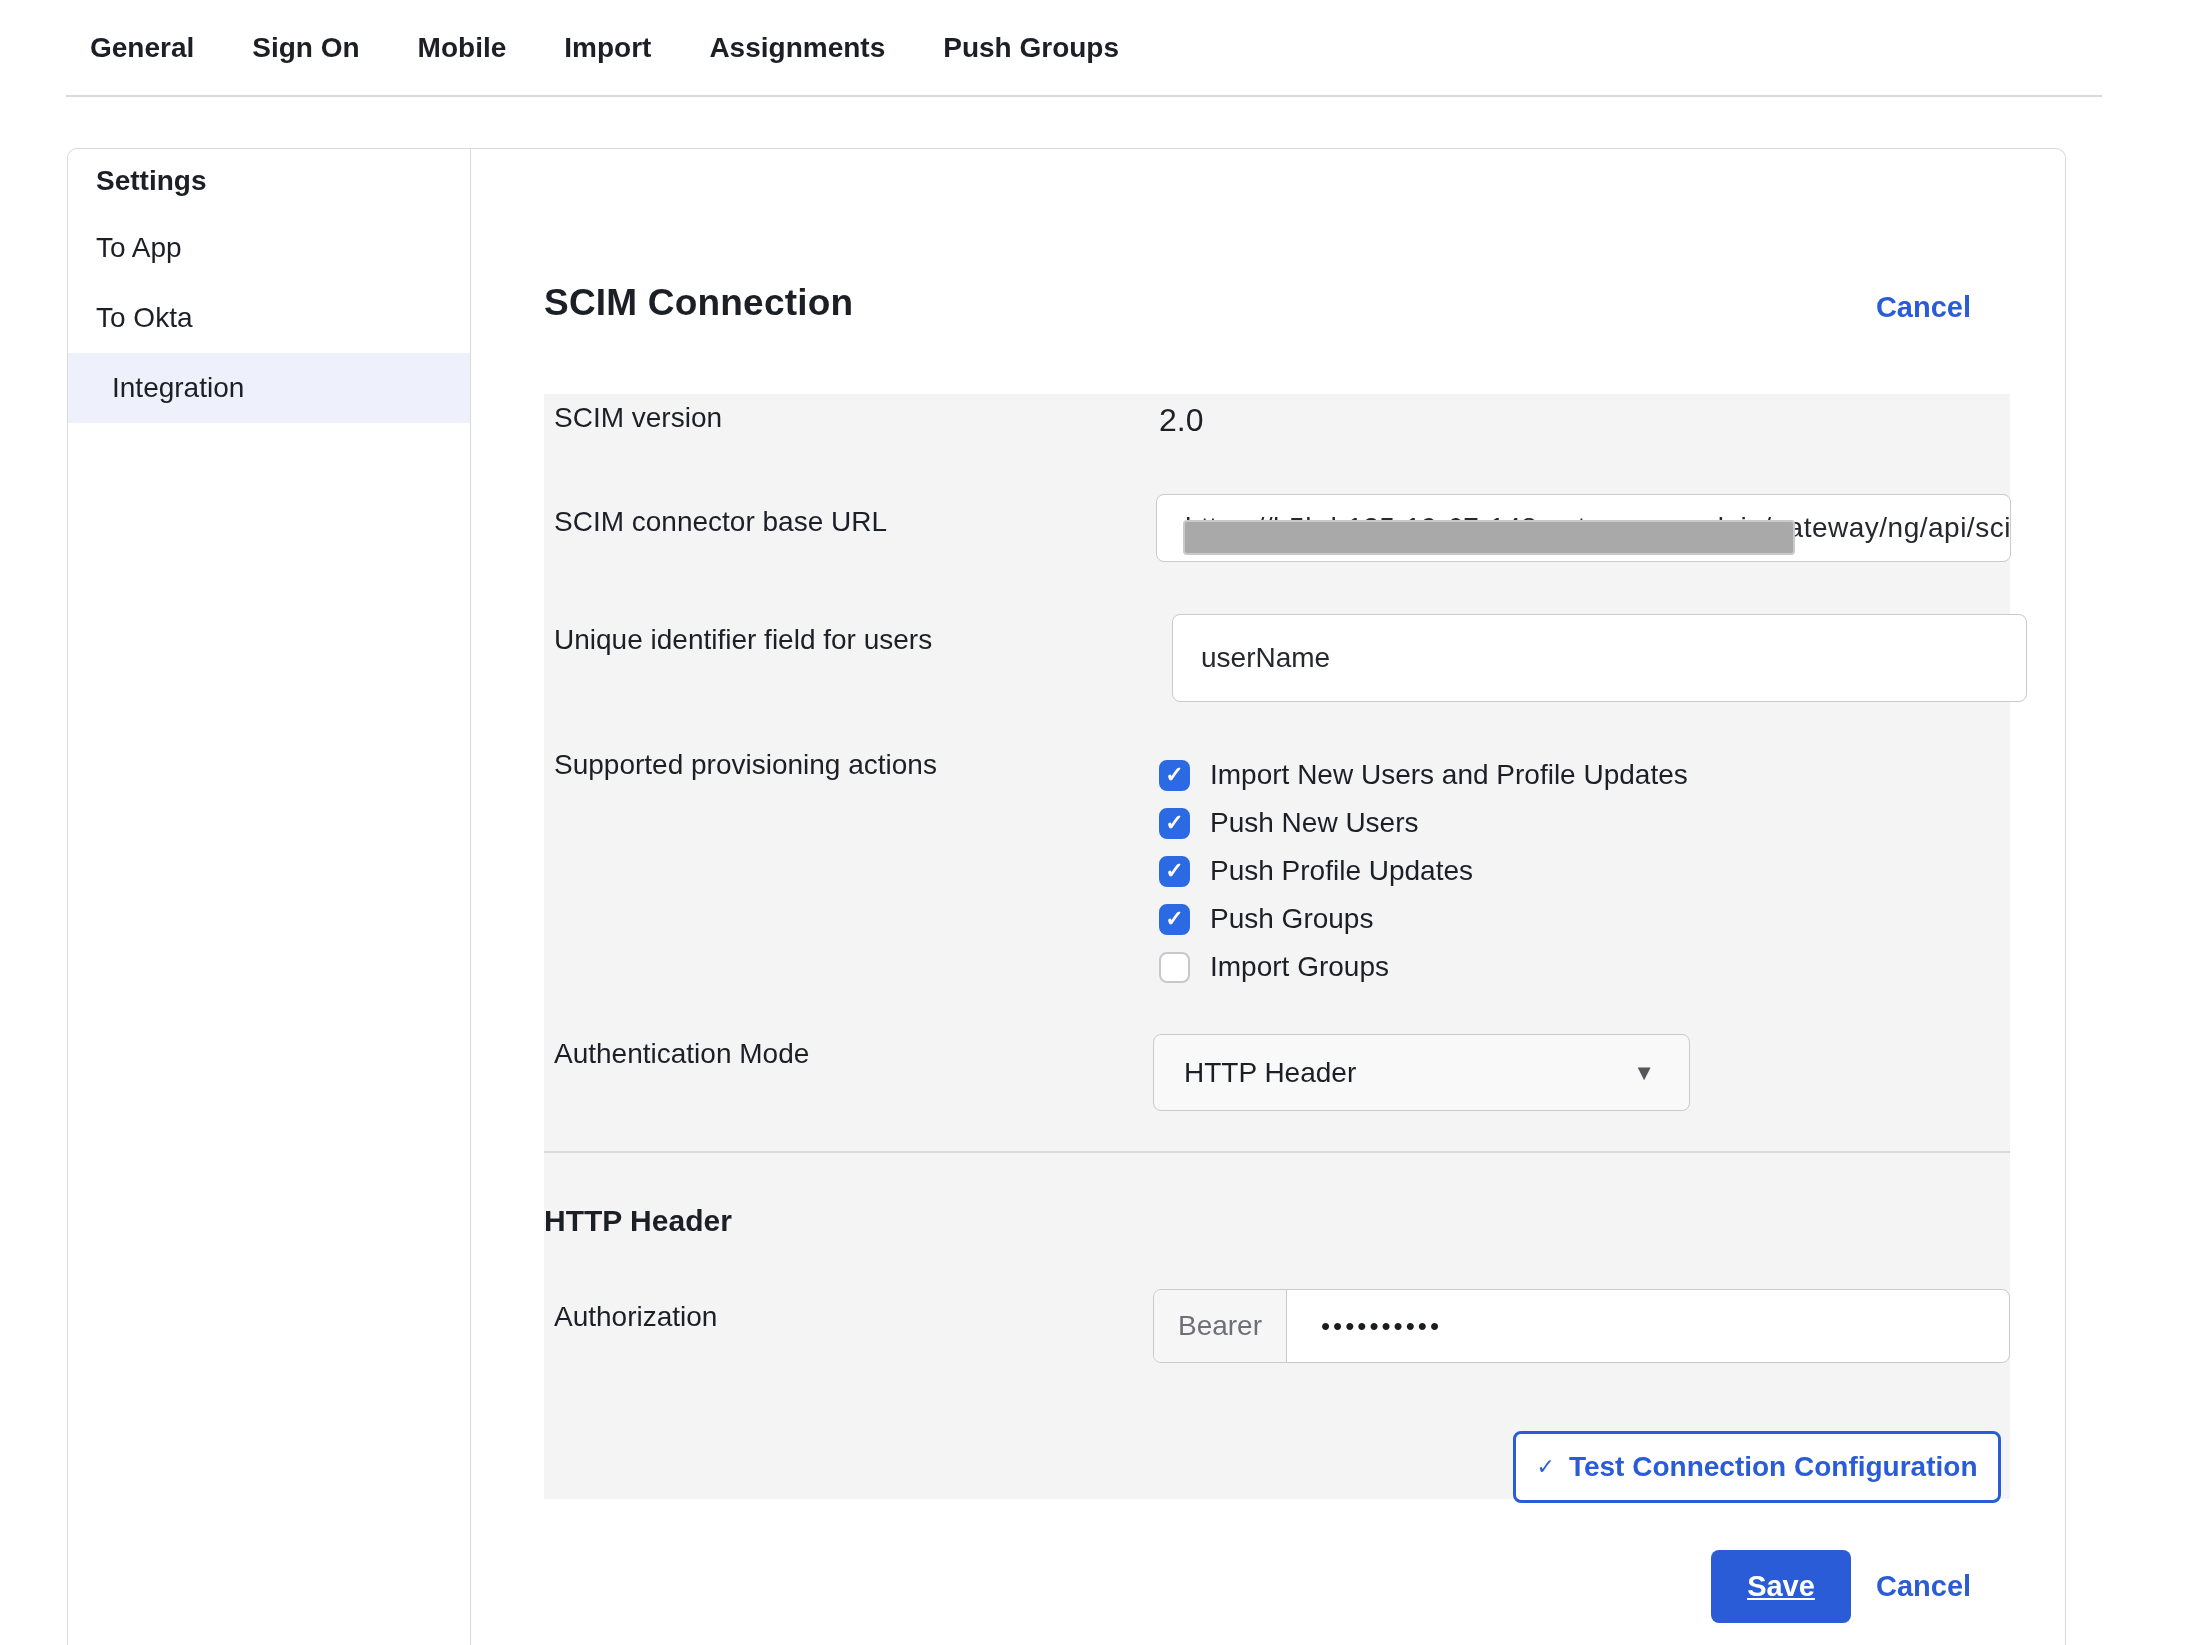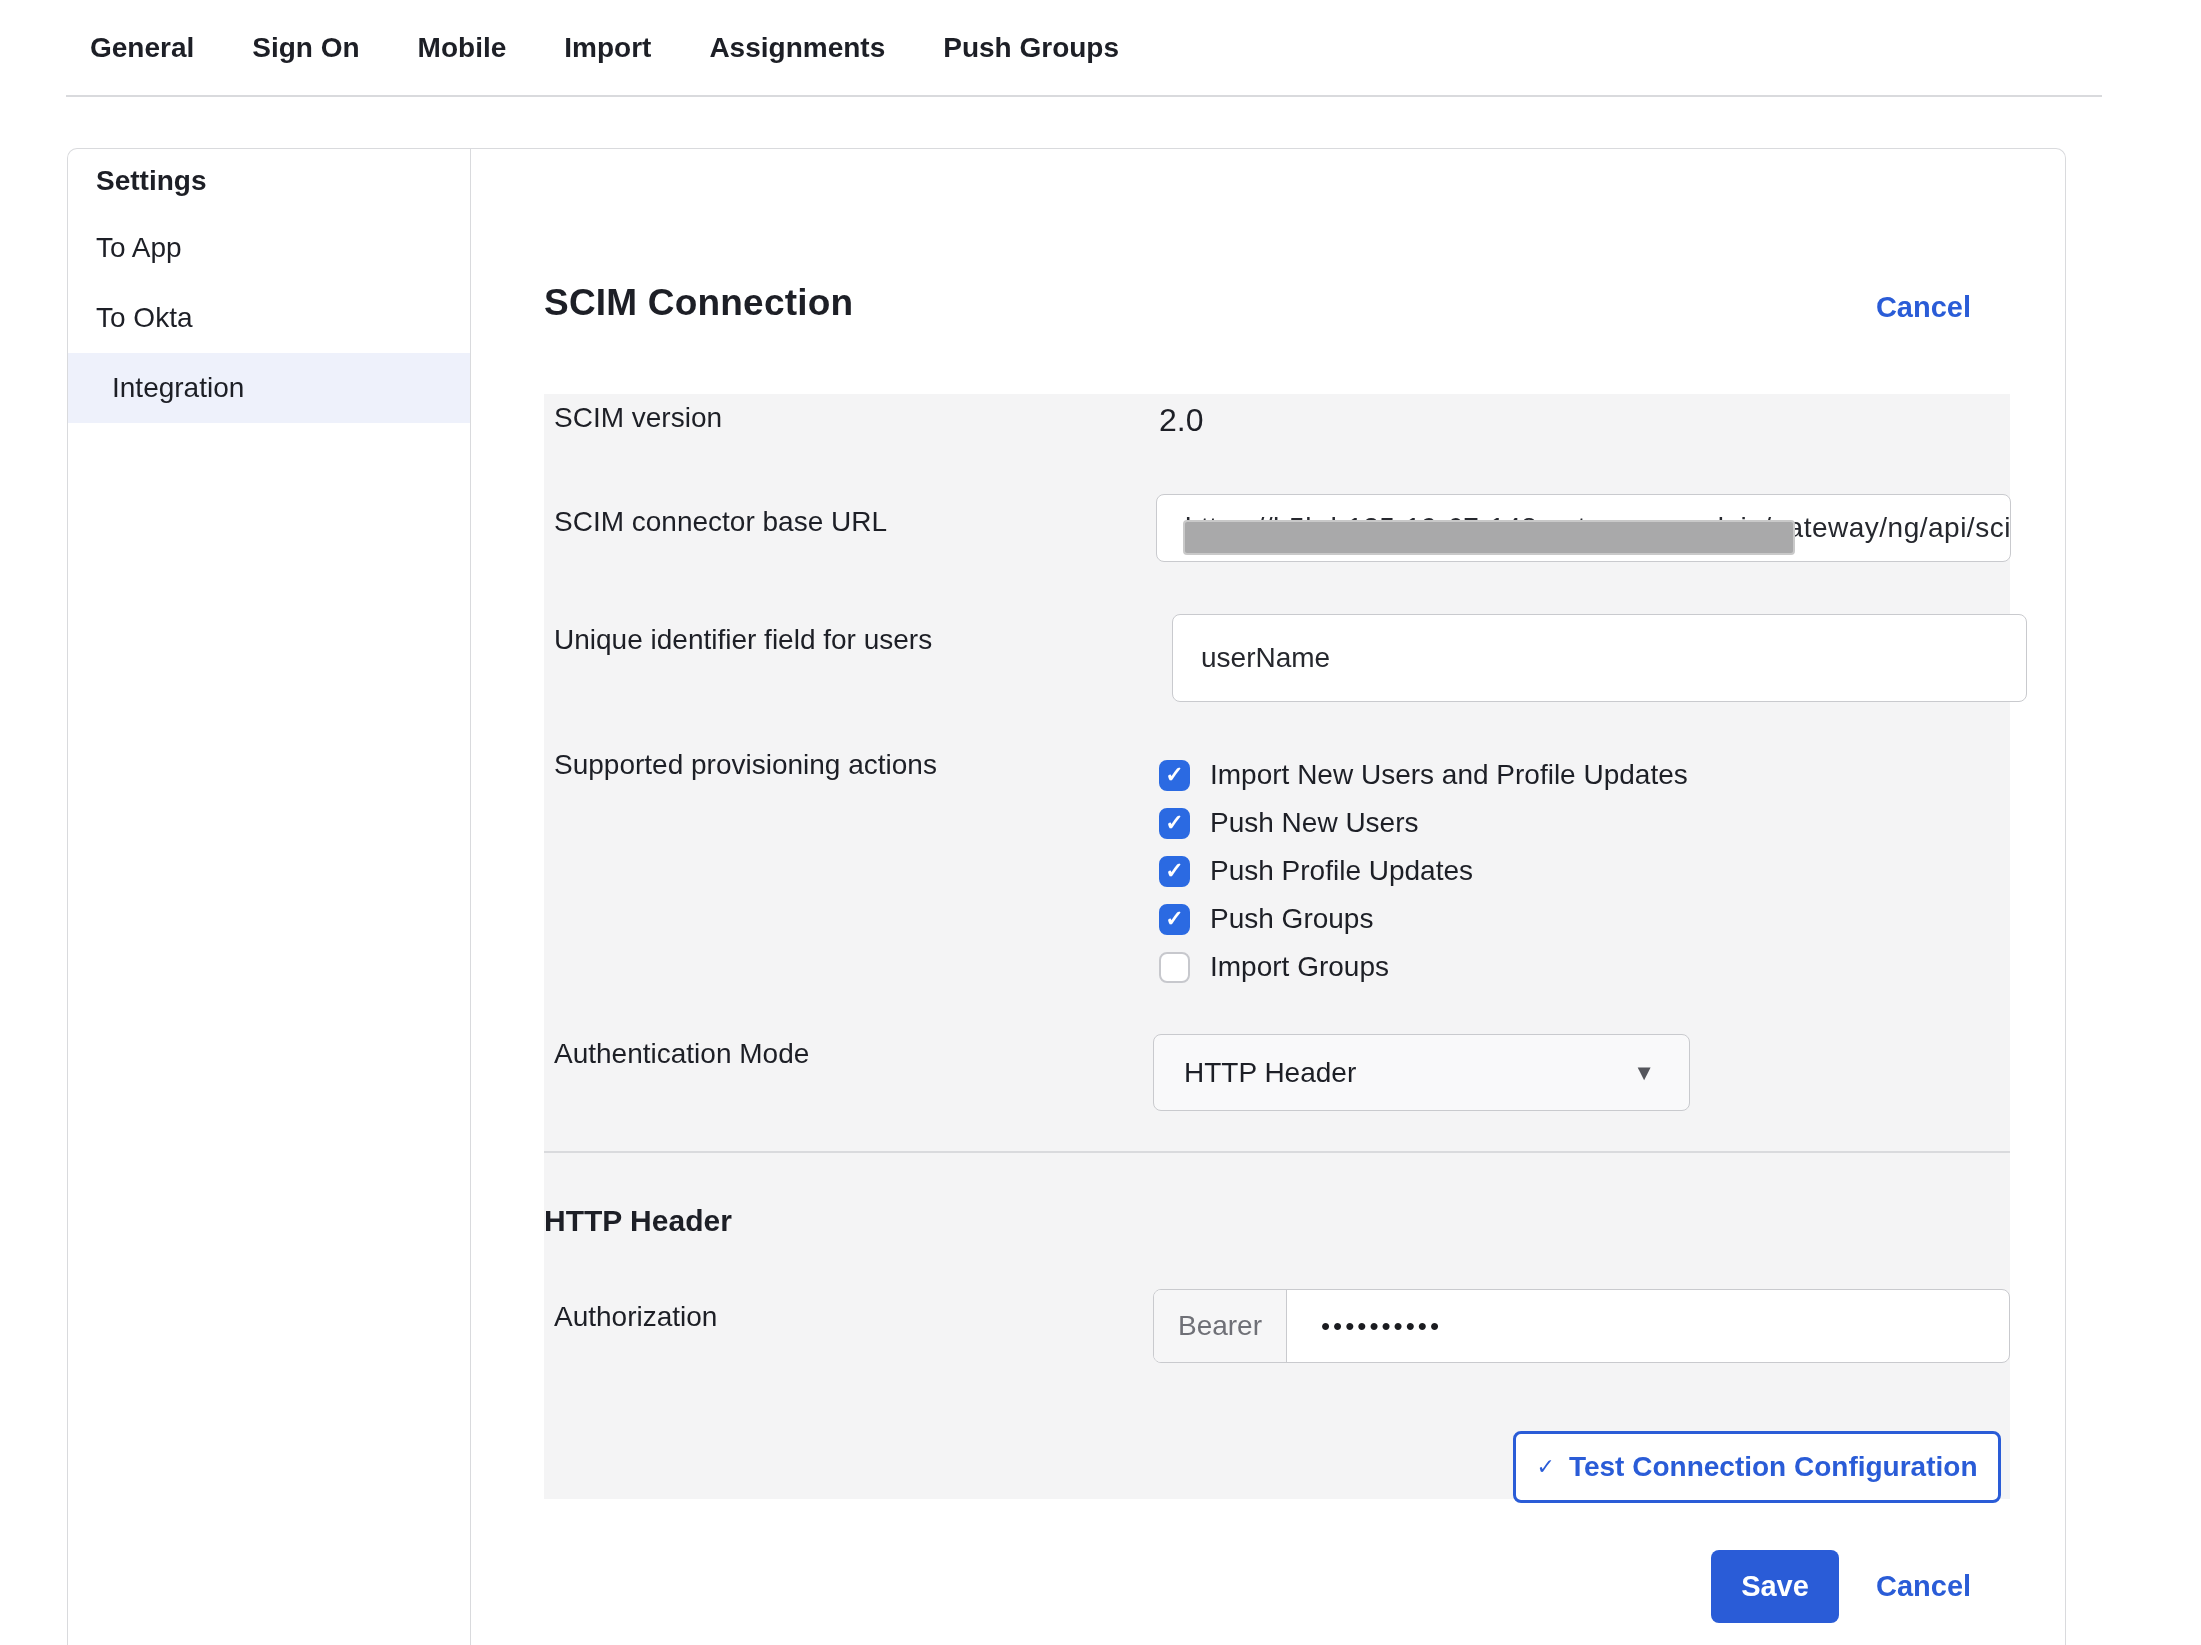--- a/index.html
+++ b/index.html
@@ -137,25 +137,26 @@
   .test-btn{
     position:absolute;left:969px;top:1037px;width:488px;height:72px;
     background:#fff;border:3px solid var(--accent);border-radius:8px;
     display:flex;align-items:center;justify-content:center;gap:14px;
     color:var(--accent);font-size:28px;font-weight:700;cursor:pointer;
   }
   .test-btn .check{font-size:22px;font-weight:400;}
 
   
   .save-btn{
-    position:absolute;left:1239px;top:1401px;width:128px;height:73px;
+    position:absolute;left:1239px;top:1401px;width:140px;height:73px;
     background:var(--accent);color:#fff;border:none;border-radius:8px;
     font-size:29px;font-weight:700;cursor:pointer;
     display:flex;align-items:center;justify-content:center;
     font-family:"Liberation Sans", sans-serif;
+    text-decoration:underline;
   }
   .cancel-bottom{
     position:absolute;left:1404px;top:1401px;height:73px;
     display:flex;align-items:center;font-size:29px;
   }
 </style>
 </head>
 <body>
 
 <div class="page">

